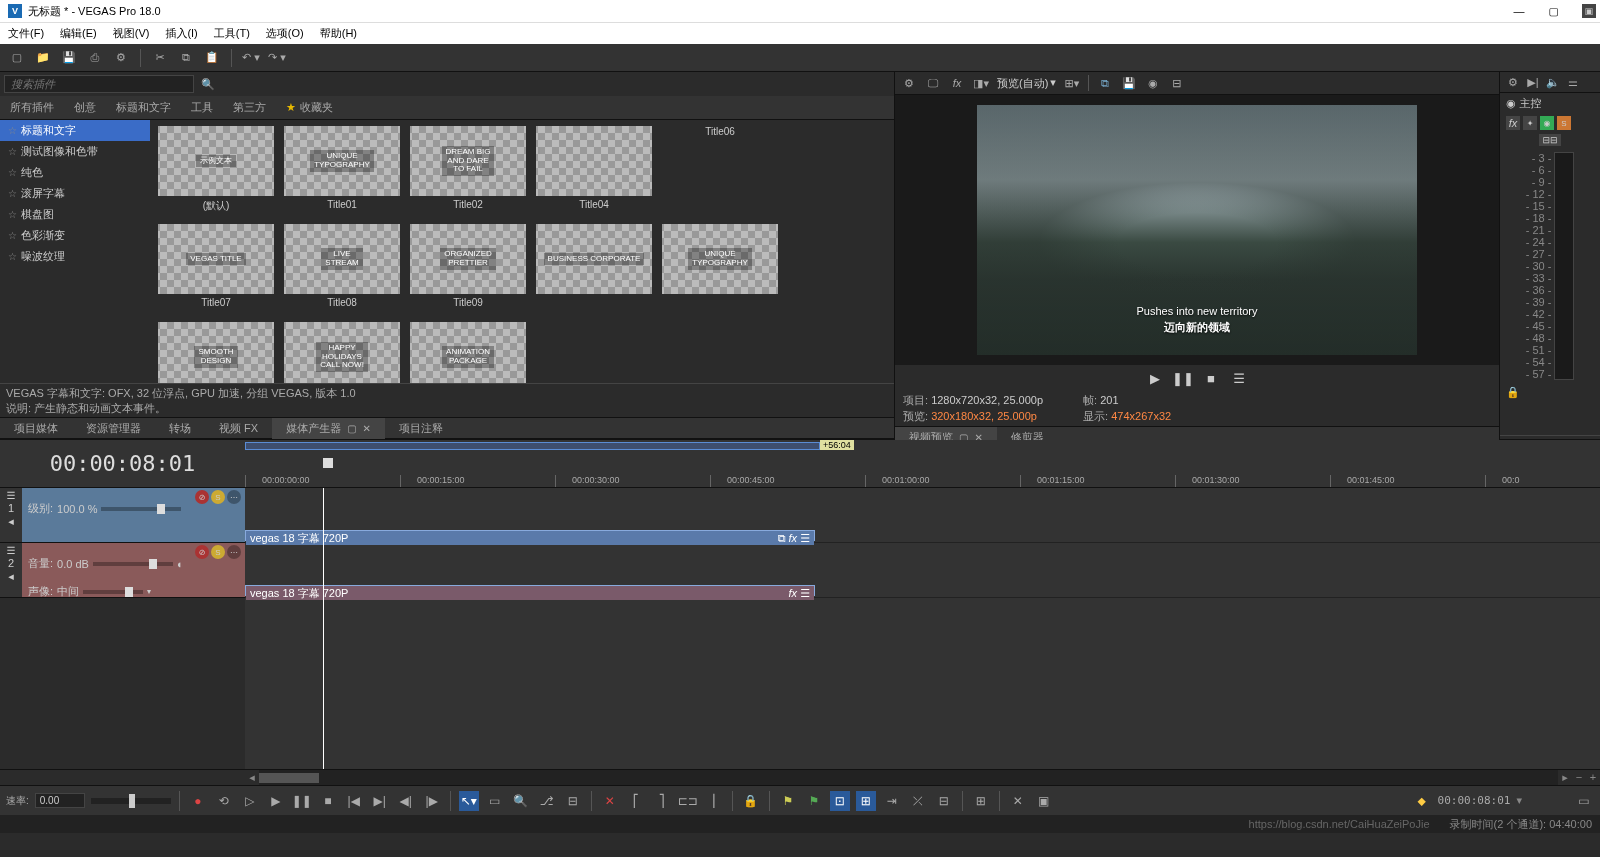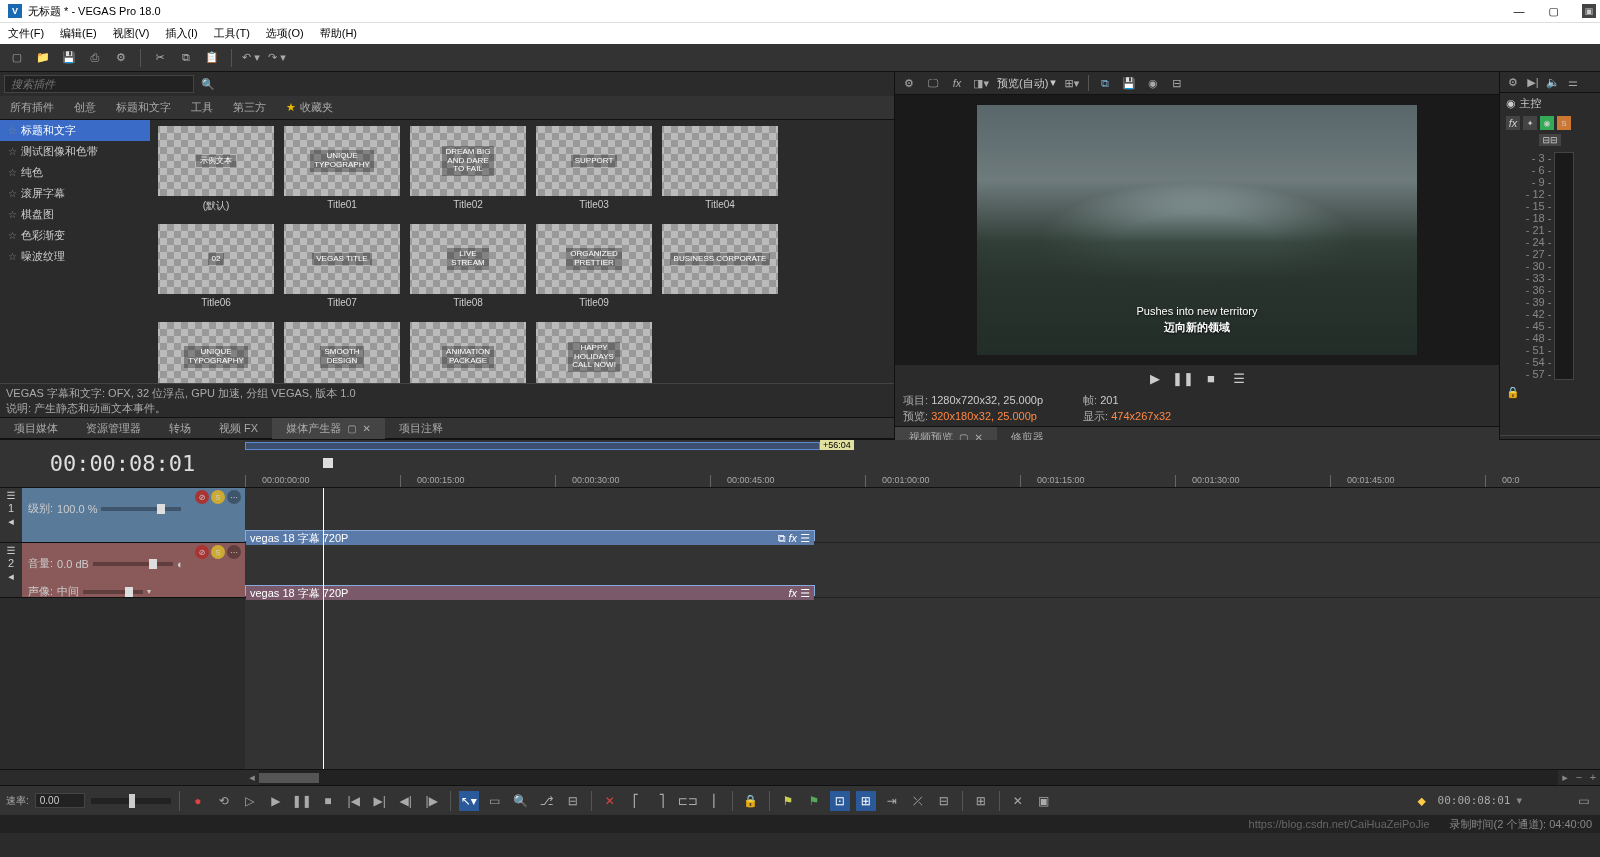--- a/index.html
+++ b/index.html
@@ -230,33 +230,24 @@
           </div>
           <div class="plugin-cell">
             <div class="plugin-thumb">
               <div class="overlay">DREAM BIG
 AND DARE
 TO FAIL</div>
             </div>
             <div class="plugin-label">Title02</div>
           </div>
           <div class="plugin-cell">
-            <div class="plugin-thumb">
-              <div class="overlay">SUPPORT</div>
-            </div>
-            <div class="plugin-label">Title03</div>
-          </div>
-          <div class="plugin-cell">
             <div class="plugin-thumb"></div>
             <div class="plugin-label">Title04</div>
           </div>
           <div class="plugin-cell">
-            <div class="plugin-thumb">
-              <div class="overlay">02</div>
-            </div>
             <div class="plugin-label">Title06</div>
           </div>
           <div class="plugin-cell">
             <div class="plugin-thumb">
               <div class="overlay">VEGAS TITLE</div>
             </div>
             <div class="plugin-label">Title07</div>
           </div>
           <div class="plugin-cell">
             <div class="plugin-thumb">
@@ -282,35 +273,35 @@
             <div class="plugin-thumb">
               <div class="overlay">UNIQUE
 TYPOGRAPHY</div>
             </div>
             <div class="plugin-label"></div>
           </div>
           <div class="plugin-cell">
             <div class="plugin-thumb">
               <div class="overlay">SMOOTH
 DESIGN</div>
-            </div>
-            <div class="plugin-label"></div>
-          </div>
-          <div class="plugin-cell">
-            <div class="plugin-thumb">
-              <div class="overlay">ANIMATION
-PACKAGE</div>
             </div>
             <div class="plugin-label"></div>
           </div>
           <div class="plugin-cell">
             <div class="plugin-thumb">
               <div class="overlay">HAPPY
 HOLIDAYS
 CALL NOW!</div>
+            </div>
+            <div class="plugin-label"></div>
+          </div>
+          <div class="plugin-cell">
+            <div class="plugin-thumb">
+              <div class="overlay">ANIMATION
+PACKAGE</div>
             </div>
             <div class="plugin-label"></div>
           </div>
         </div>
     </div>
     <div class="plugin-info">
       <div>VEGAS 字幕和文字: OFX, 32 位浮点, GPU 加速, 分组 VEGAS, 版本 1.0</div>
       <div>说明: 产生静态和动画文本事件。</div>
     </div>
     <div class="panel-tabs">

